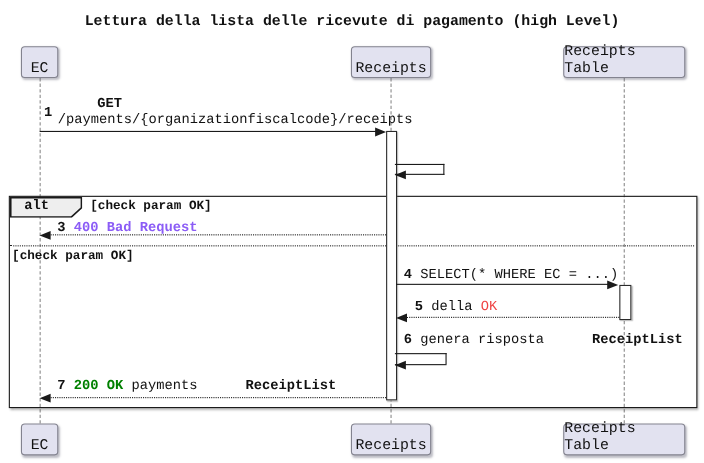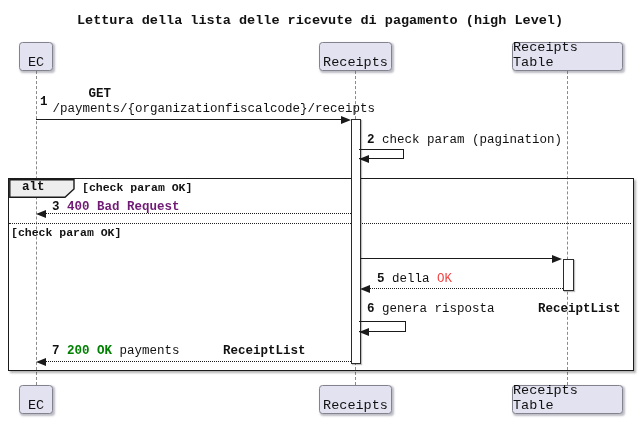--- a/index.html
+++ b/index.html
@@ -17,21 +17,21 @@
               box-shadow:1px 1px 1px rgba(0,0,0,.25);}
   .frame{position:absolute;left:8px;top:178px;width:624px;height:191px;
          border:1.6px solid #1a1a1a;box-shadow:1.5px 1.5px 2px rgba(0,0,0,.3);}
   .alt-pent{position:absolute;left:9px;top:179px;width:66px;height:19px;}
   .alt-label{position:absolute;left:22px;top:180px;font-size:12.5px;font-weight:bold;}
   .guard{position:absolute;font-size:11.5px;font-weight:bold;}
   .divider{position:absolute;left:9px;top:223px;width:622px;height:0;border-top:1.5px dotted #222;}
   .msg{position:absolute;font-size:12.5px;white-space:nowrap;}
   .num{font-weight:bold;}
   .b{font-weight:bold;margin-left:36px;}
-  .err{color:#701a75;font-weight:bold;}
+  .err{color:#8b5cf6;font-weight:bold;}
   .ok{color:#ef4444;}
   .okb{color:#008000;font-weight:bold;}
   .line-solid{position:absolute;height:0;border-top:1.5px solid #1a1a1a;}
   .line-dot{position:absolute;height:0;border-top:1.5px dotted #1a1a1a;}
   .vline{position:absolute;width:0;border-left:1.5px solid #1a1a1a;}
   .head-r{position:absolute;width:0;height:0;border-left:10px solid #1a1a1a;
           border-top:4.5px solid transparent;border-bottom:4.5px solid transparent;}
   .head-l{position:absolute;width:0;height:0;border-right:10px solid #1a1a1a;
           border-top:4.5px solid transparent;border-bottom:4.5px solid transparent;}
   .m1wrap{display:flex;align-items:center;gap:5px;}
@@ -85,36 +85,36 @@
   <div class="msg m1wrap" style="left:40px;top:87px;">
     <span class="num">1</span>
     <span class="m1lines">
       <span class="b">GET</span>
       <span>/payments/{organizationfiscalcode}/receipts</span>
     </span>
   </div>
   <div class="line-solid" style="left:36px;top:119px;width:306px;"></div>
   <div class="head-r" style="left:341px;top:115.5px;"></div>
 
-  <div class="msg" style="left:367px;top:133px;">
-    <span class="num">2</span>
-    <span>check param (pagination)</span>
-  </div>
   <div class="line-solid" style="left:359px;top:149px;width:45px;"></div>
   <div class="vline" style="left:403px;top:149px;height:10px;"></div>
   <div class="line-solid" style="left:359px;top:158px;width:45px;"></div>
   <div class="head-l" style="left:359px;top:154.5px;"></div>
 
   <div class="msg" style="left:52px;top:200px;">
     <span class="num">3</span>
     <span class="err">400 Bad Request</span>
   </div>
   <div class="line-dot" style="left:44px;top:213px;width:307px;"></div>
   <div class="head-l" style="left:36px;top:209.5px;"></div>
 
+  <div class="msg" style="left:367px;top:243px;">
+    <span class="num">4</span>
+    <span>SELECT(* WHERE EC = ...)</span>
+  </div>
   <div class="line-solid" style="left:360px;top:258px;width:193px;"></div>
   <div class="head-r" style="left:552px;top:254.5px;"></div>
 
   <div class="msg" style="left:377px;top:272px;">
     <span class="num">5</span>
     <span>della</span>
     <span class="ok">OK</span>
   </div>
   <div class="line-dot" style="left:369px;top:288px;width:194px;"></div>
   <div class="head-l" style="left:360px;top:284.5px;"></div>

